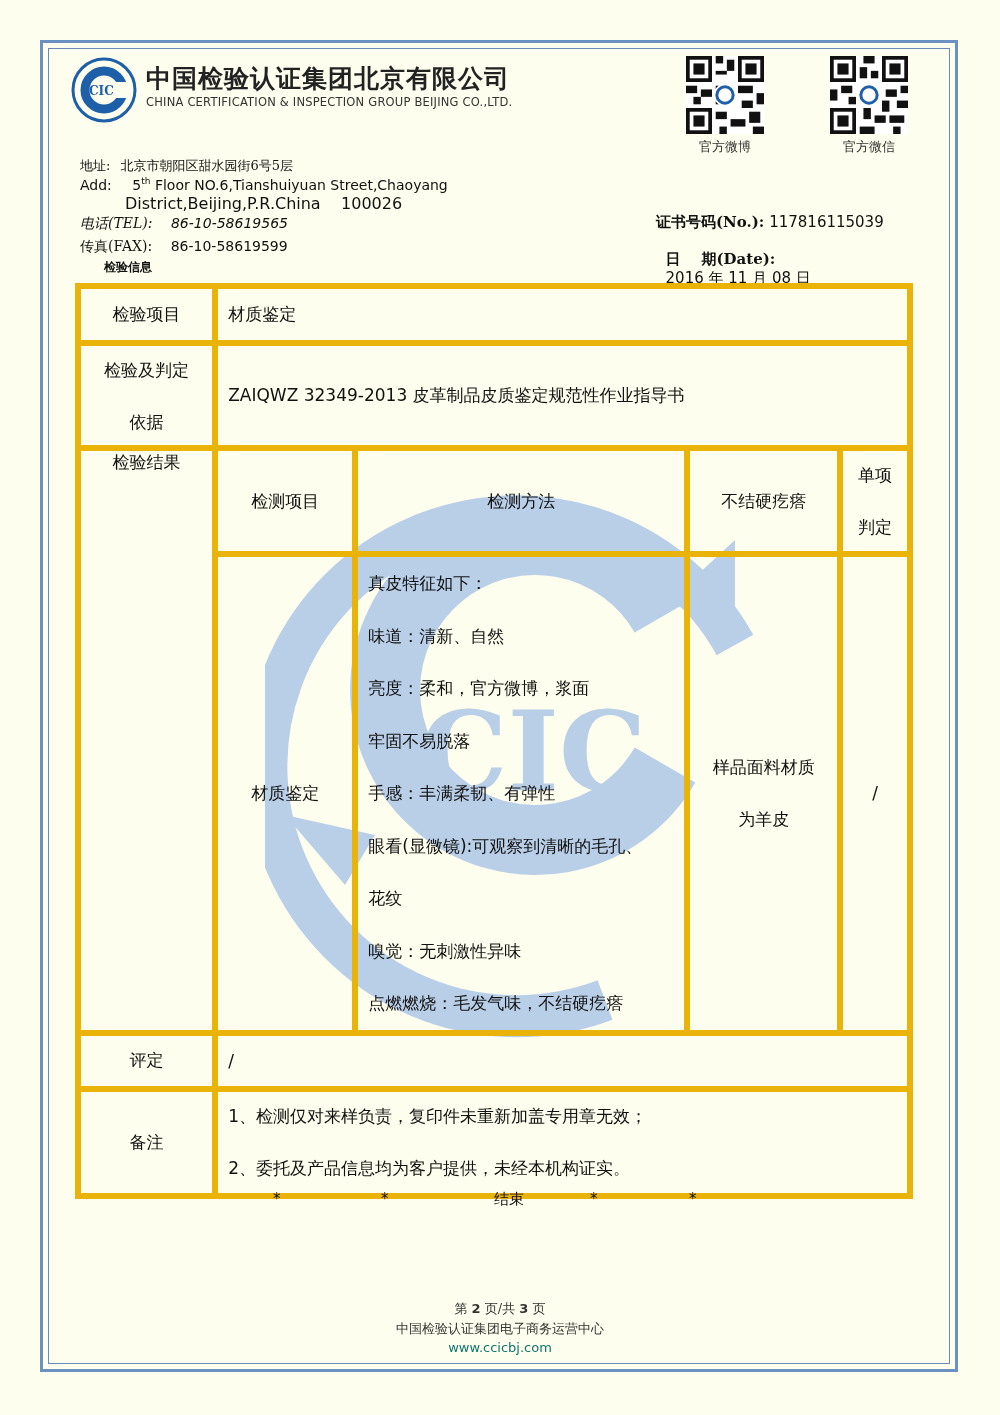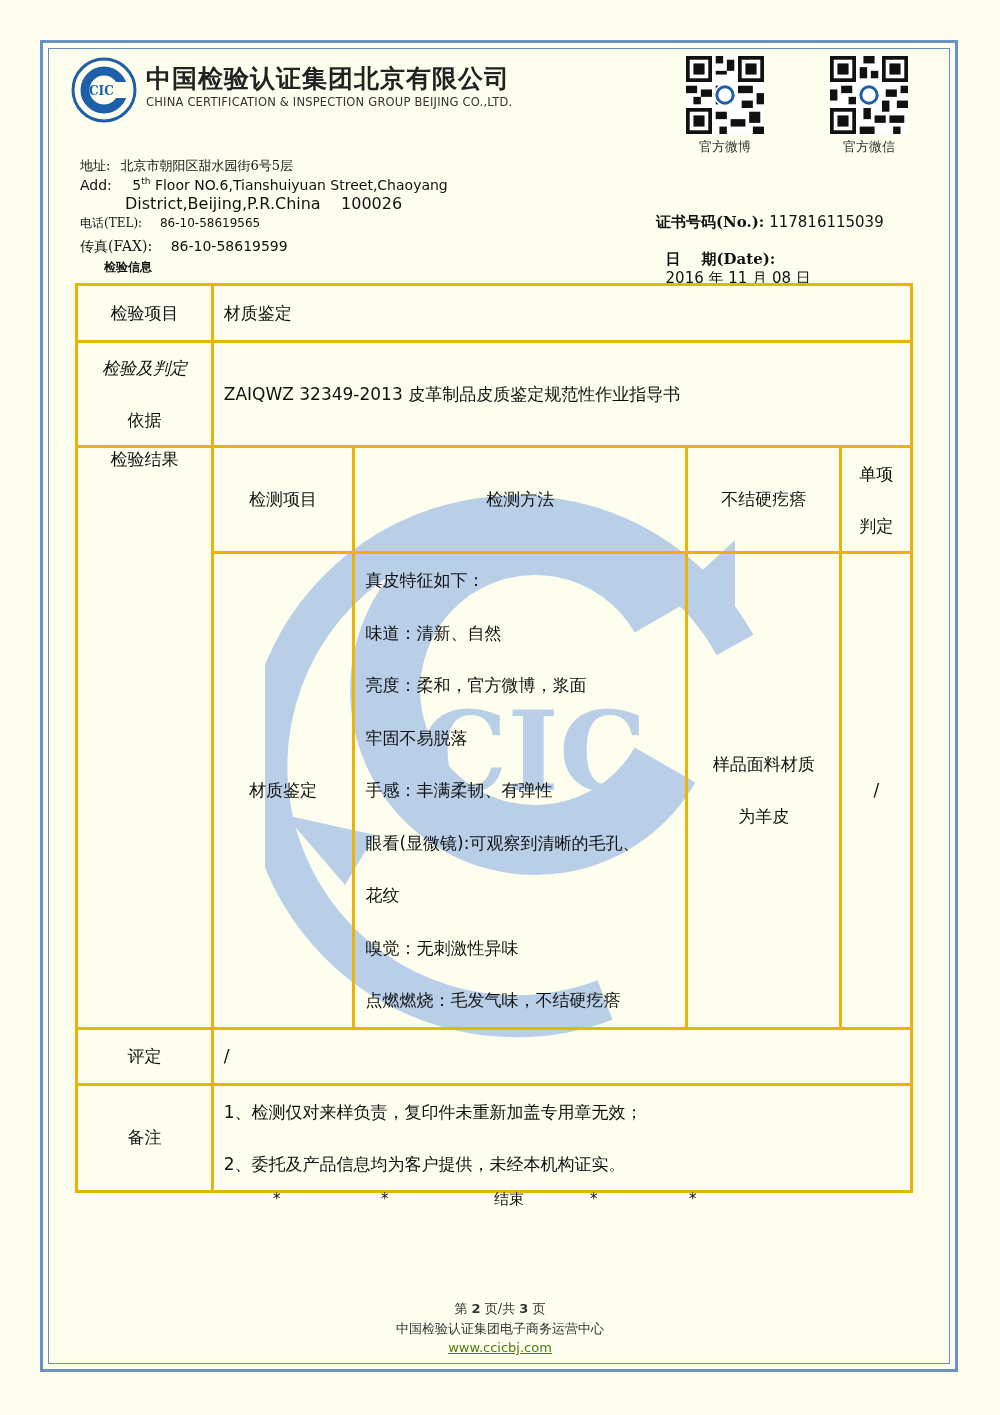--- a/index.html
+++ b/index.html
@@ -16,29 +16,29 @@
   .company-cn { position:absolute; left:146px; top:62px; font-size:25px; font-weight:bold; letter-spacing:1px; color:#222; }
   .company-en { position:absolute; left:146px; top:95px; font-size:11.5px; color:#333; letter-spacing:0.2px; }
   .qr { position:absolute; width:78px; height:78px; }
   .qr-label { position:absolute; font-family:"DejaVu Serif", serif; font-size:13px; color:#333; width:100px; text-align:center; }
   .addr { position:absolute; font-size:13px; color:#111; white-space:nowrap; }
   .serif { font-family:"DejaVu Serif", serif; }
   .certno { position:absolute; font-size:15px; white-space:nowrap; }
   .certno b { font-weight:bold; }
   .section-title { position:absolute; left:104px; top:259px; font-size:12px; font-family:"DejaVu Serif", serif; font-weight:bold; }
   table.main { position:absolute; left:75px; top:283px; width:838px; border-collapse:collapse; font-size:17px; }
-  table.main td { border:3px solid #eab308; padding:0; vertical-align:middle; background:transparent; }
+  table.main td { border:6px solid #eab308; padding:0; vertical-align:middle; background:transparent; }
   .lbl { text-align:center; width:134px; }
   .c { text-align:center; }
   .pad { padding-left:10px !important; }
   .methods div { height:52.5px; line-height:52.5px; padding-left:10px; white-space:nowrap; }
   .ending { position:absolute; top:1190px; left:0; width:1000px; font-size:15px; }
   .ending span { position:absolute; }
   .footer { position:absolute; left:0; width:1000px; text-align:center; font-size:13px; color:#333; }
-  .footer a { color:#4d7c0f; text-decoration:underline; }
+  .footer a { color:#0f766e; }
 </style>
 </head>
 <body>
 
 <div class="frame-outer"></div>
 <div class="frame-inner"></div>
 
 <svg class="watermark" viewBox="0 0 520 610">
   <path d="M 470 200 A 250 250 0 1 0 340 555" fill="none" stroke="#aec7e8" stroke-width="42"></path>
   <path d="M 60 430 A 250 250 0 0 1 150 70" fill="none" stroke="#fefeee" stroke-width="0"></path>
@@ -125,21 +125,21 @@
 
 <div class="addr serif" style="left:80px;top:157px;">
   <span>地址:</span>
   <span style="margin-left:6px;">北京市朝阳区甜水园街6号5层</span>
 </div>
 <div class="addr" style="left:80px;top:176px;font-size:14px;">
   <span>Add:</span>
   <span style="display:inline-block;width:16px;"></span><span>5</span><sup style="font-size:9px;">th</sup><span> Floor NO.6,Tianshuiyuan Street,Chaoyang</span>
 </div>
 <div class="addr" style="left:125px;top:194px;font-size:16px;white-space:pre;">District,Beijing,P.R.China    100026</div>
-<div class="addr" style="left:80px;top:215px;font-size:12px;">
+<div class="addr" style="left:80px;top:215px;font-size:14px;font-style:italic;">
   <span class="serif">电话(TEL):</span>
   <span style="margin-left:14px;">86-10-58619565</span>
 </div>
 <div class="addr" style="left:80px;top:238px;font-size:14px;">
   <span class="serif">传真(FAX):</span>
   <span style="margin-left:14px;">86-10-58619599</span>
 </div>
 
 <div class="certno" style="left:656px;top:213px;">
   <b class="serif">证书号码(No.):</b>
@@ -160,21 +160,21 @@
       <col style="width:156px">
       <col style="width:71px">
   </colgroup>
   <tbody>
       <tr style="height:57px;">
     <td class="lbl">检验项目</td>
     <td colspan="4" class="pad">材质鉴定</td>
   </tr>
   <tr style="height:105px;">
     <td class="lbl">
-      <div style="line-height:26px;font-style:italic;">检验及判定</div>
+      <div style="line-height:26px;">检验及判定</div>
       <div style="line-height:26px;margin-top:26px;">依据</div>
     </td>
     <td colspan="4" class="pad">ZAIQWZ 32349-2013  皮革制品皮质鉴定规范性作业指导书</td>
   </tr>
   <tr style="height:106px;">
     <td rowspan="2" class="lbl" style="vertical-align:top;padding-top:0;">
       <div style="">检验结果</div>
     </td>
     <td class="c">检测项目</td>
     <td class="c">检测方法</td>

